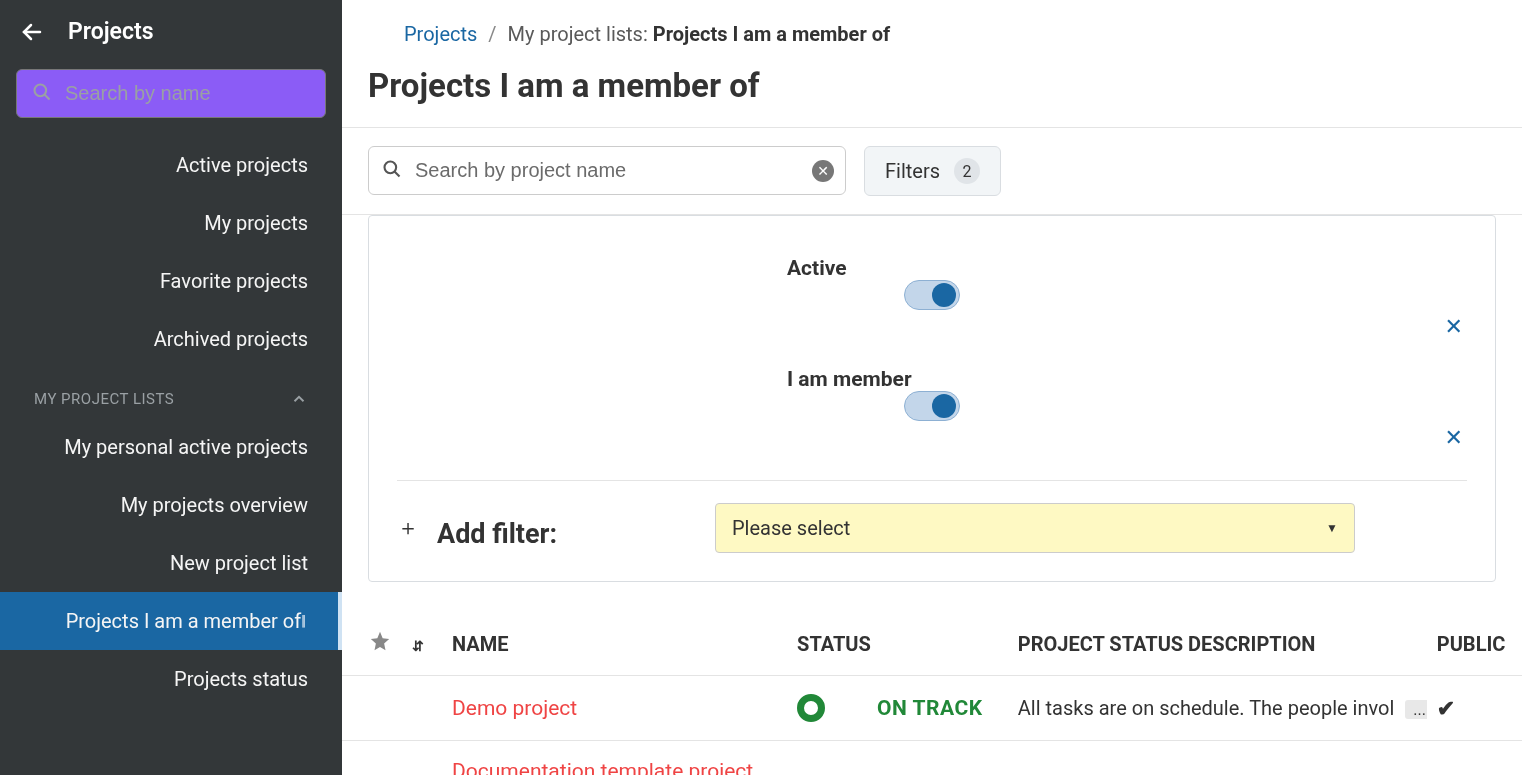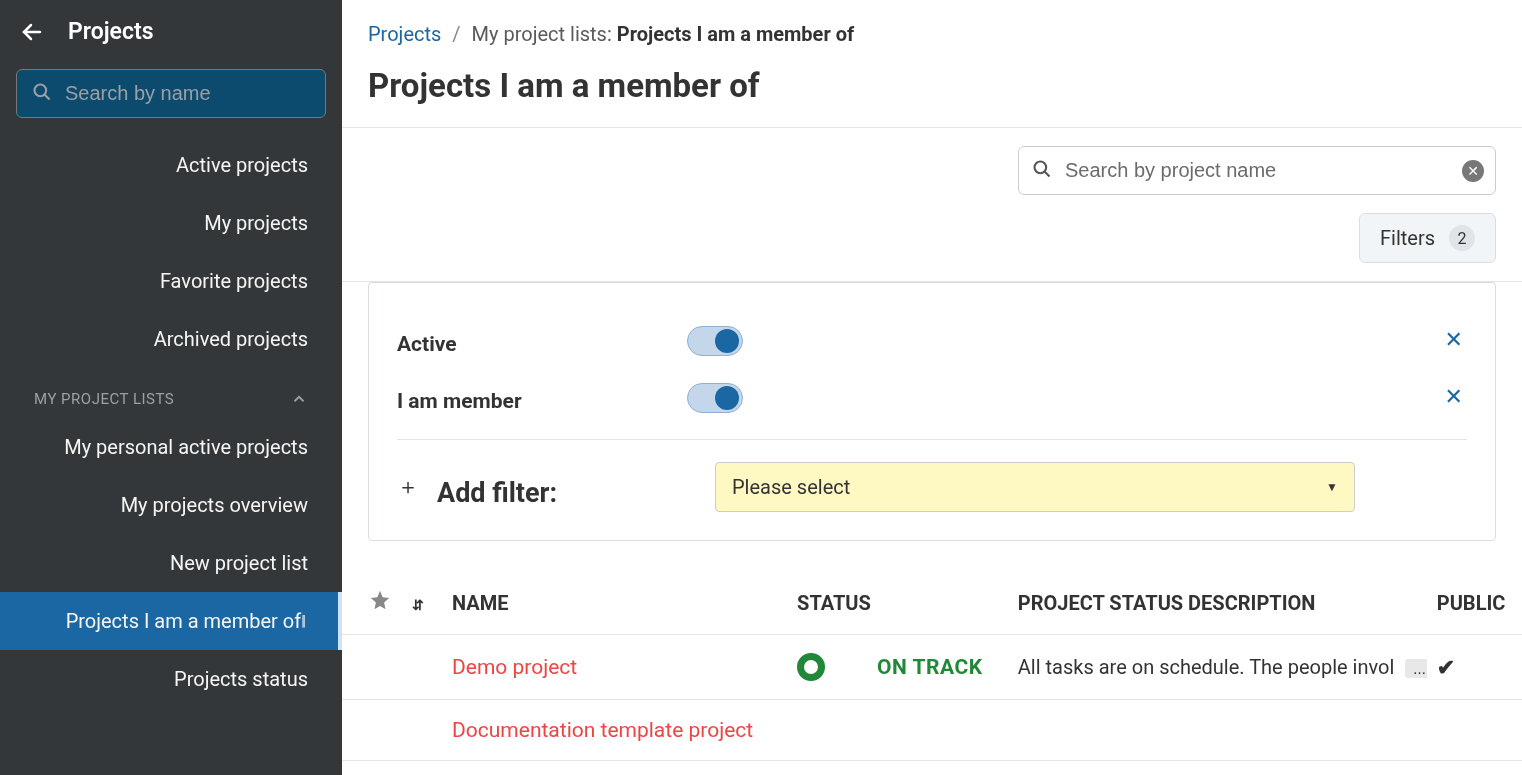--- a/index.html
+++ b/index.html
@@ -31,21 +31,21 @@
   .sidebar-title {
     font-size: 23px;
     font-weight: 600;
   }
   .sidebar-search {
     margin: 14px 16px 18px 16px;
     position: relative;
   }
   .sidebar-search input {
     width: 100%;
-    background: #0c4a6e;
+    background: #8b5cf6;
     border: 1px solid #777;
     border-radius: 6px;
     padding: 12px 14px 12px 48px;
     color: #ddd;
     font-size: 20px;
   }
   .sidebar-search input::placeholder { color: #9aa0a4; }
   .sidebar-search .search-ico {
     position: absolute;
     left: 16px; top: 50%; transform: translateY(-50%);
@@ -87,38 +87,38 @@
   .main {
     flex: 1;
     padding: 22px 0 0 0;
     overflow-x: hidden;
     overflow-y: auto;
   }
   .breadcrumb {
     padding: 0 26px;
     font-size: 20px;
     color: #333;
+    margin-left: 36px;
   }
   .breadcrumb a { color: #1a67a3; text-decoration: none; }
   .breadcrumb .sep { color: #888; margin: 0 6px; }
   .breadcrumb .muted { color: #5a5a5a; }
   .page-title {
     padding: 20px 26px 22px 26px;
     font-size: 33px;
     font-weight: 700;
     color: #333;
   }
   hr.divider { border: none; border-top: 1px solid #e4e4e4; }
 
   .toolbar {
     padding: 18px 26px;
     display: flex;
     gap: 18px;
-    align-items: flex-end;
-    flex-direction: column;
+    align-items: flex-start;
   }
   .proj-search {
     position: relative;
     width: 478px;
   }
   .proj-search input {
     width: 100%;
     border: 1px solid #ccc;
     border-radius: 6px;
     padding: 12px 46px 12px 46px;
@@ -155,22 +155,23 @@
 
   
   .filters-panel {
     margin: 0 26px 30px 26px;
     border: 1px solid #d9dde1;
     border-radius: 4px;
     padding: 28px 28px 28px 28px;
   }
   .filter-row {
     display: flex;
-    align-items: flex-end;
+    align-items: center;
     padding: 12px 0;
+    flex-direction: column;
   }
   .filter-row .label {
     width: 290px;
     font-size: 21px;
     font-weight: 700;
   }
   .toggle {
     width: 56px; height: 30px;
     border-radius: 999px;
     background: #c3d6ea;

